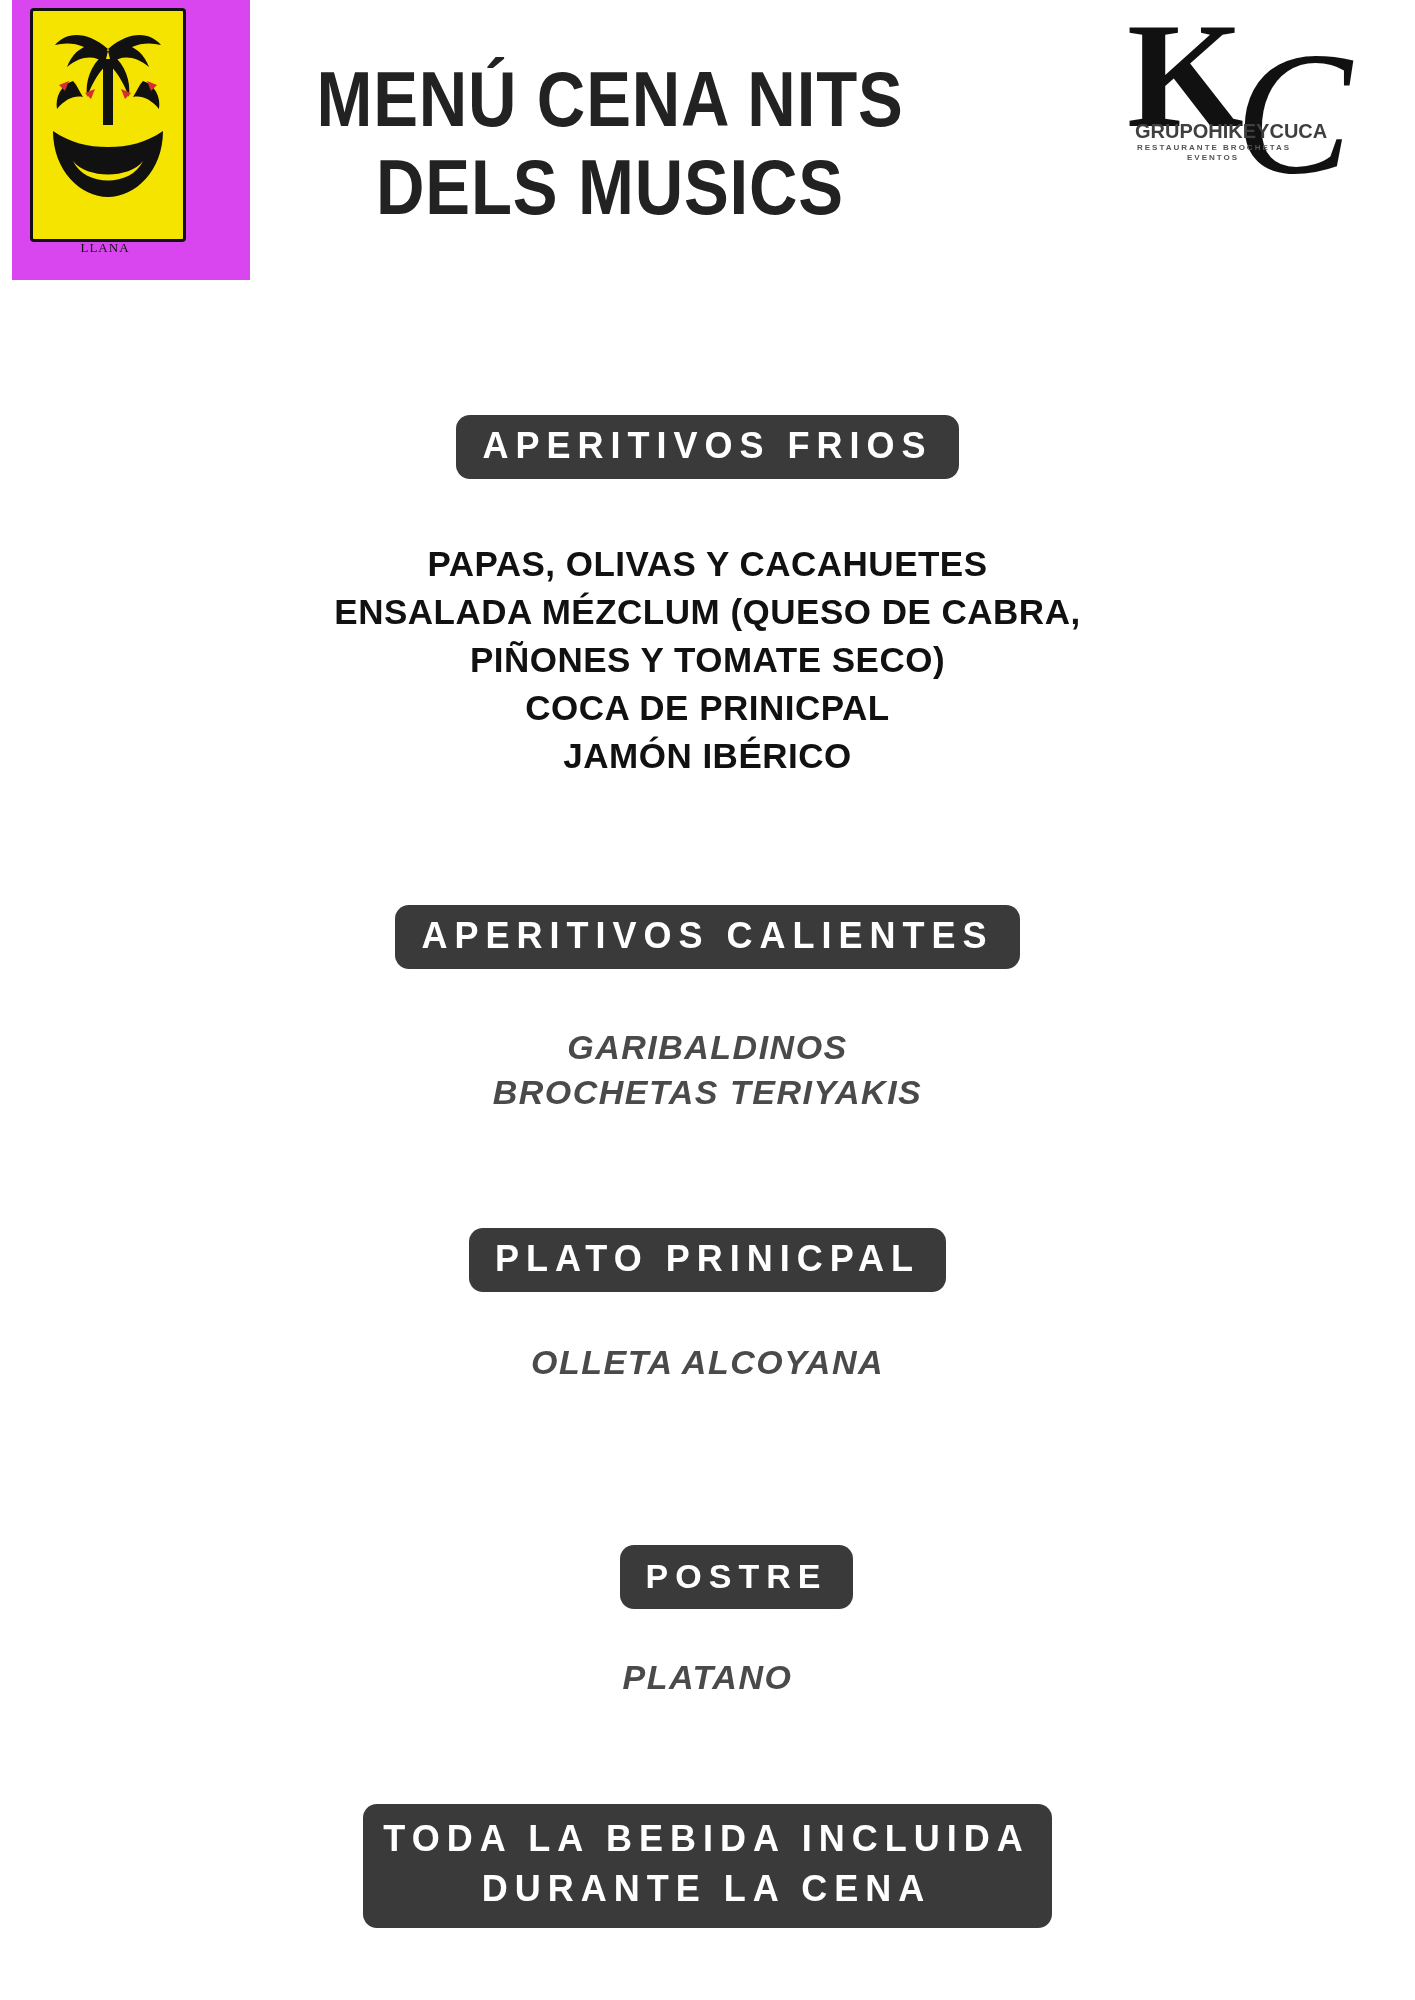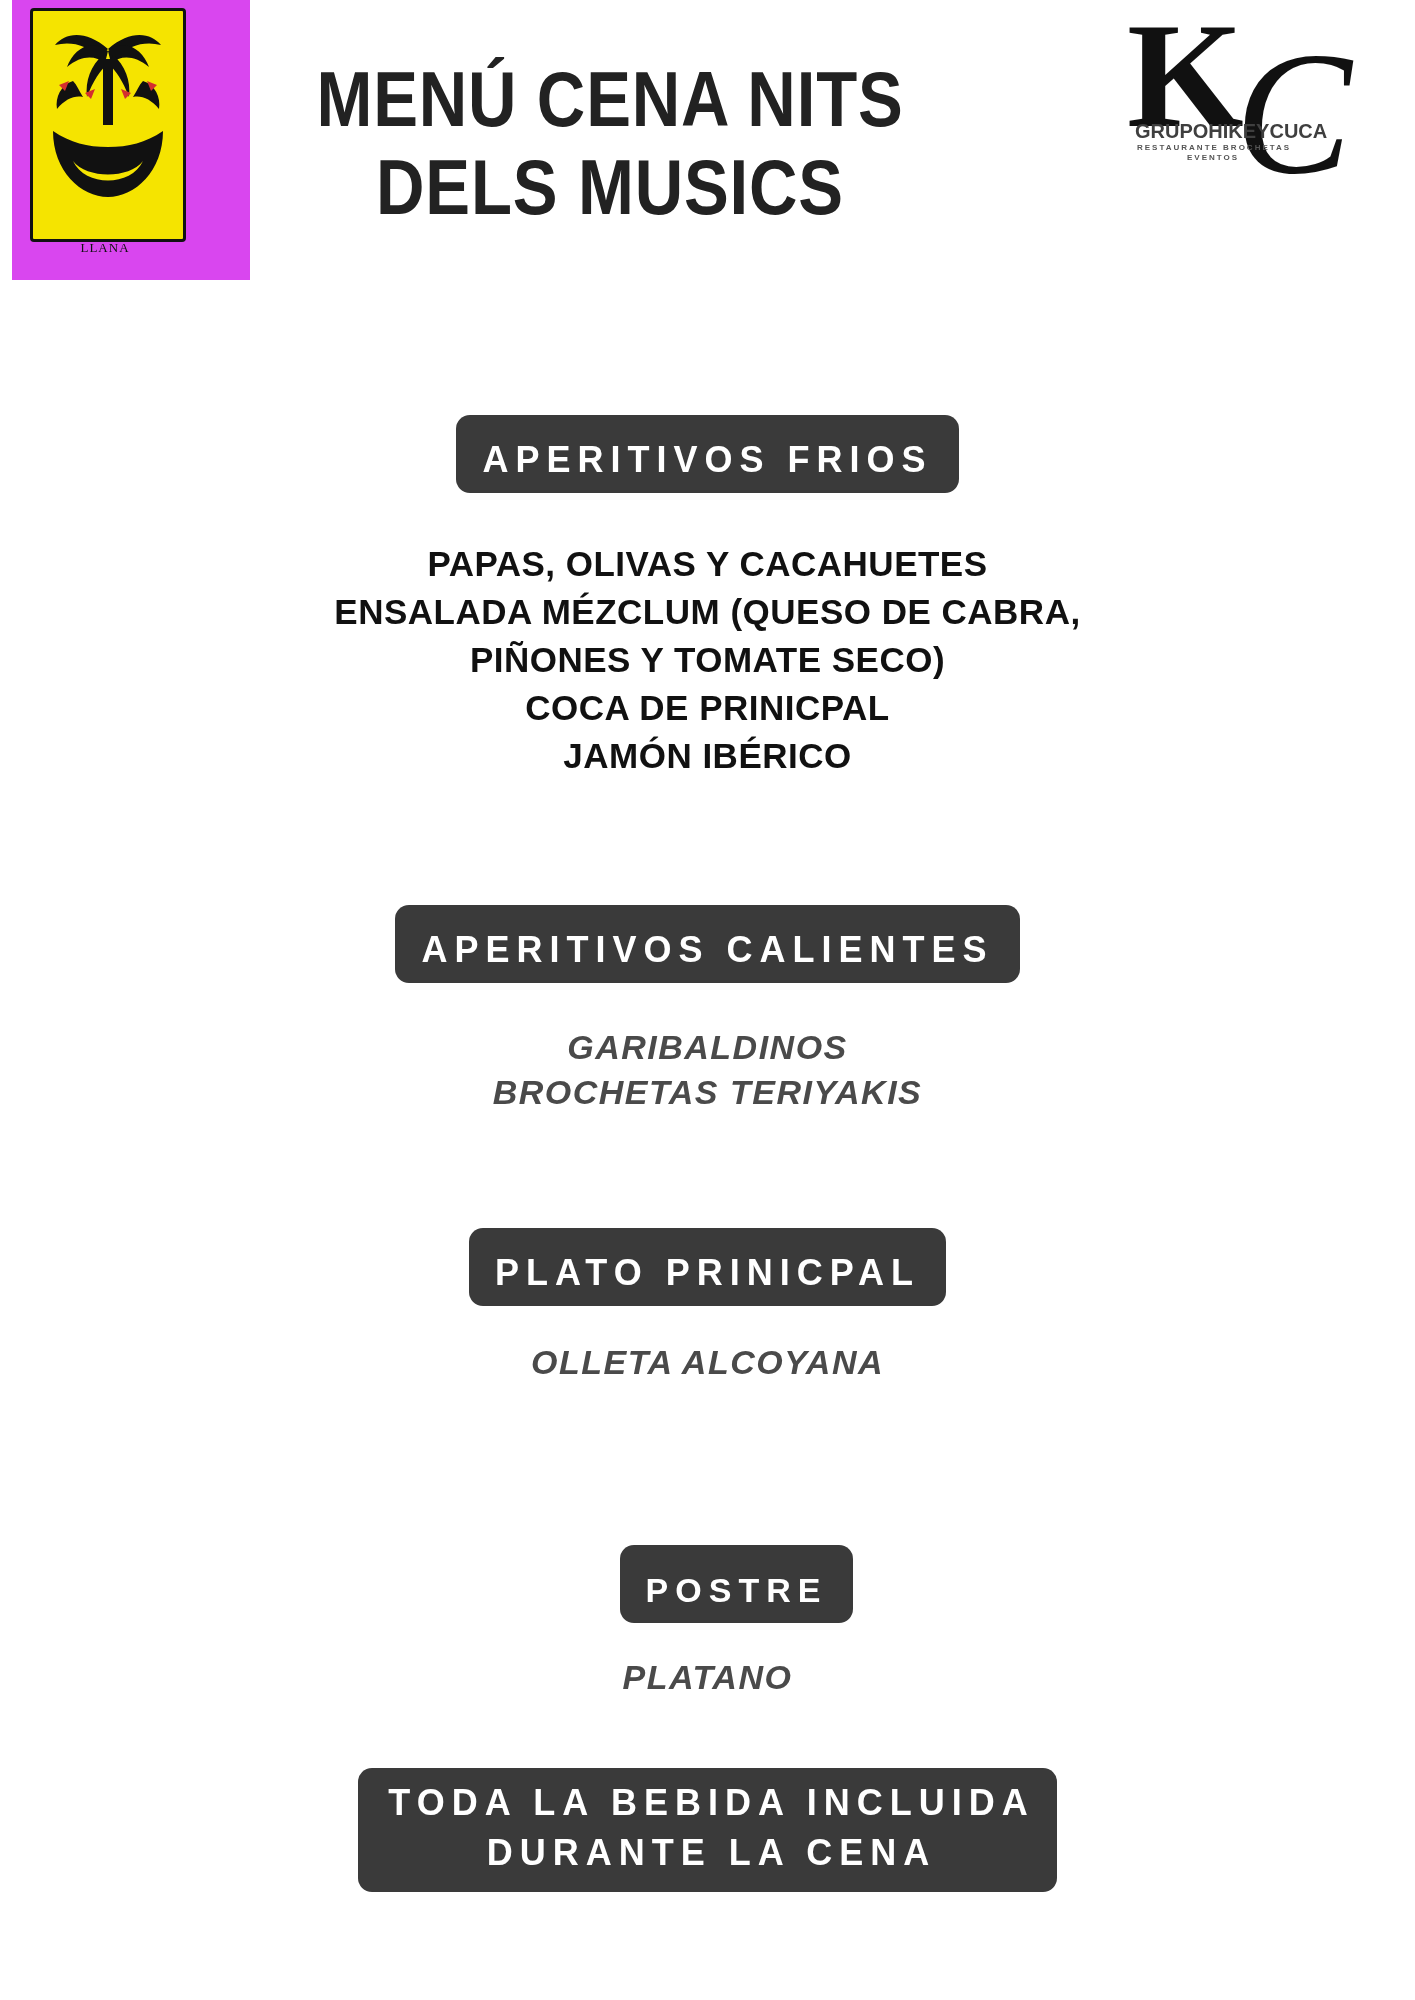--- a/index.html
+++ b/index.html
@@ -142,34 +142,35 @@
   .chip-row {
     position: absolute;
     width: 100%;
     text-align: center;
   }
   .chip {
     display: inline-block;
     background: #3a3a3a;
     color: #ffffff;
     border-radius: 14px;
-    padding: 24px 26px 12px 26px;
+    padding: 10px 26px 12px 26px;
     font-size: 36px;
     font-weight: 700;
     letter-spacing: 7px;
     line-height: 42px;
     font-family: "Liberation Sans", sans-serif;
   }
   .chip.small {
     font-size: 34px;
     letter-spacing: 7px;
   }
   .chip.multiline {
-    padding: 10px 22px 14px 30px;
+    padding: 10px 22px 14px 20px;
     line-height: 50px;
+    margin-top: 36px;
   }
 
   
   .items {
     position: absolute;
     width: 100%;
     text-align: center;
     color: #111;
   }
   .item {

